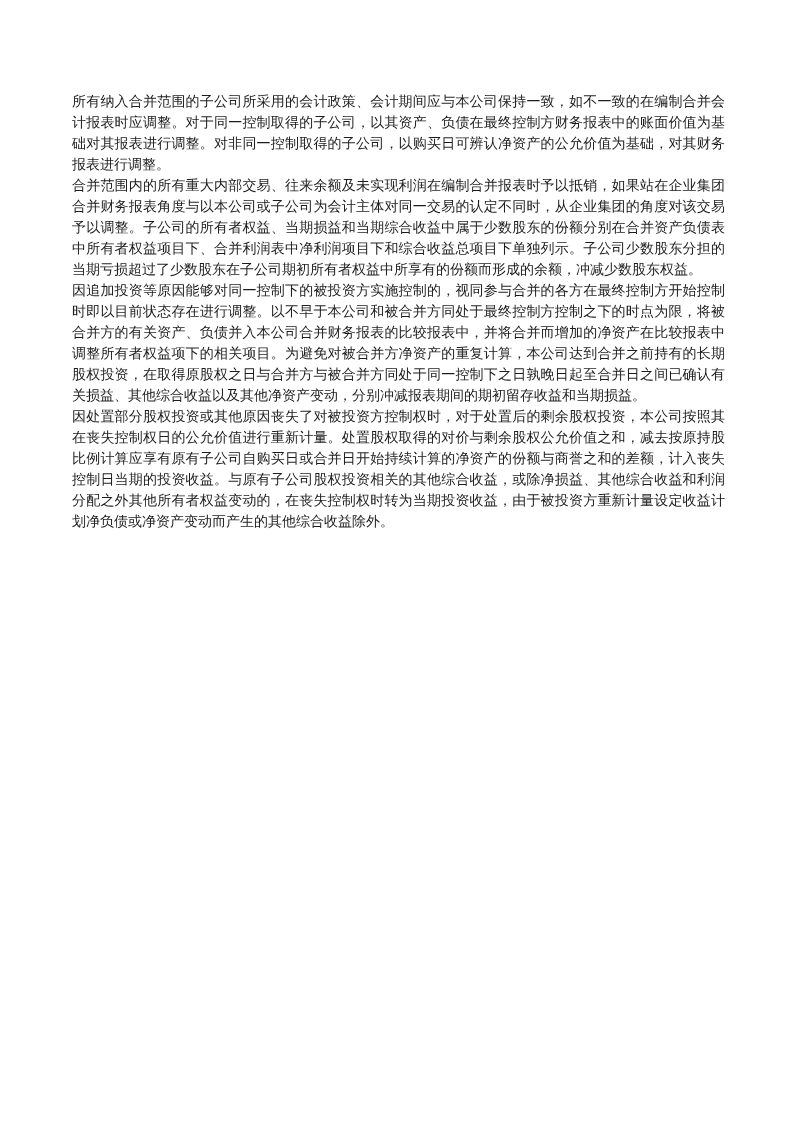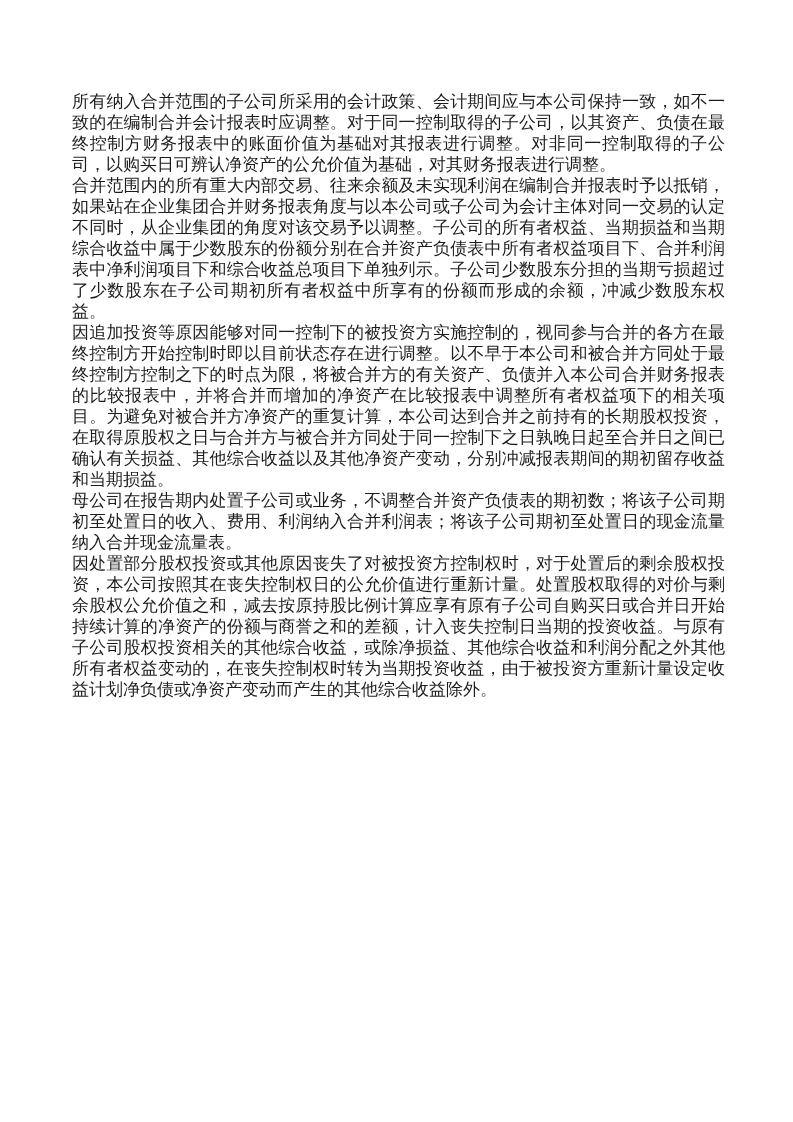--- a/index.html
+++ b/index.html
@@ -14,21 +14,21 @@
     background: #ffffff;
     overflow: hidden;
     font-family: "Liberation Serif", "DejaVu Serif", serif;
   }
   .content {
     position: absolute;
     left: 72px;
     top: 91px;
     width: 653px;
     color: #1c1c1c;
-    font-size: 17px;
+    font-size: 14px;
     line-height: 21px;
     text-align: justify;
     text-justify: inter-character;
   }
   .content p {
     margin: 0;
     padding: 0;
     word-break: break-all;
     overflow-wrap: anywhere;
     text-align: justify;
@@ -36,16 +36,15 @@
   }
 </style>
 </head>
 <body style="color: rgb(28, 28, 28); background: rgb(255, 255, 255);">
 
 <div class="page">
   <div class="content">
       <p>所有纳入合并范围的子公司所采用的会计政策、会计期间应与本公司保持一致，如不一致的在编制合并会计报表时应调整。对于同一控制取得的子公司，以其资产、负债在最终控制方财务报表中的账面价值为基础对其报表进行调整。对非同一控制取得的子公司，以购买日可辨认净资产的公允价值为基础，对其财务报表进行调整。</p>
       <p>合并范围内的所有重大内部交易、往来余额及未实现利润在编制合并报表时予以抵销，如果站在企业集团合并财务报表角度与以本公司或子公司为会计主体对同一交易的认定不同时，从企业集团的角度对该交易予以调整。子公司的所有者权益、当期损益和当期综合收益中属于少数股东的份额分别在合并资产负债表中所有者权益项目下、合并利润表中净利润项目下和综合收益总项目下单独列示。子公司少数股东分担的当期亏损超过了少数股东在子公司期初所有者权益中所享有的份额而形成的余额，冲减少数股东权益。</p>
       <p>因追加投资等原因能够对同一控制下的被投资方实施控制的，视同参与合并的各方在最终控制方开始控制时即以目前状态存在进行调整。以不早于本公司和被合并方同处于最终控制方控制之下的时点为限，将被合并方的有关资产、负债并入本公司合并财务报表的比较报表中，并将合并而增加的净资产在比较报表中调整所有者权益项下的相关项目。为避免对被合并方净资产的重复计算，本公司达到合并之前持有的长期股权投资，在取得原股权之日与合并方与被合并方同处于同一控制下之日孰晚日起至合并日之间已确认有关损益、其他综合收益以及其他净资产变动，分别冲减报表期间的期初留存收益和当期损益。</p>
-      <p>母公司在报告期内处置子公司或业务，不调整合并资产负债表的期初数；将该子公司期初至处置日的收入、费用、利润纳入合并利润表；将该子公司期初至处置日的现金流量纳入合并现金流量表。</p>
       <p>因处置部分股权投资或其他原因丧失了对被投资方控制权时，对于处置后的剩余股权投资，本公司按照其在丧失控制权日的公允价值进行重新计量。处置股权取得的对价与剩余股权公允价值之和，减去按原持股比例计算应享有原有子公司自购买日或合并日开始持续计算的净资产的份额与商誉之和的差额，计入丧失控制日当期的投资收益。与原有子公司股权投资相关的其他综合收益，或除净损益、其他综合收益和利润分配之外其他所有者权益变动的，在丧失控制权时转为当期投资收益，由于被投资方重新计量设定收益计划净负债或净资产变动而产生的其他综合收益除外。</p>
     </div>
 </div>
 
 </body></html>

